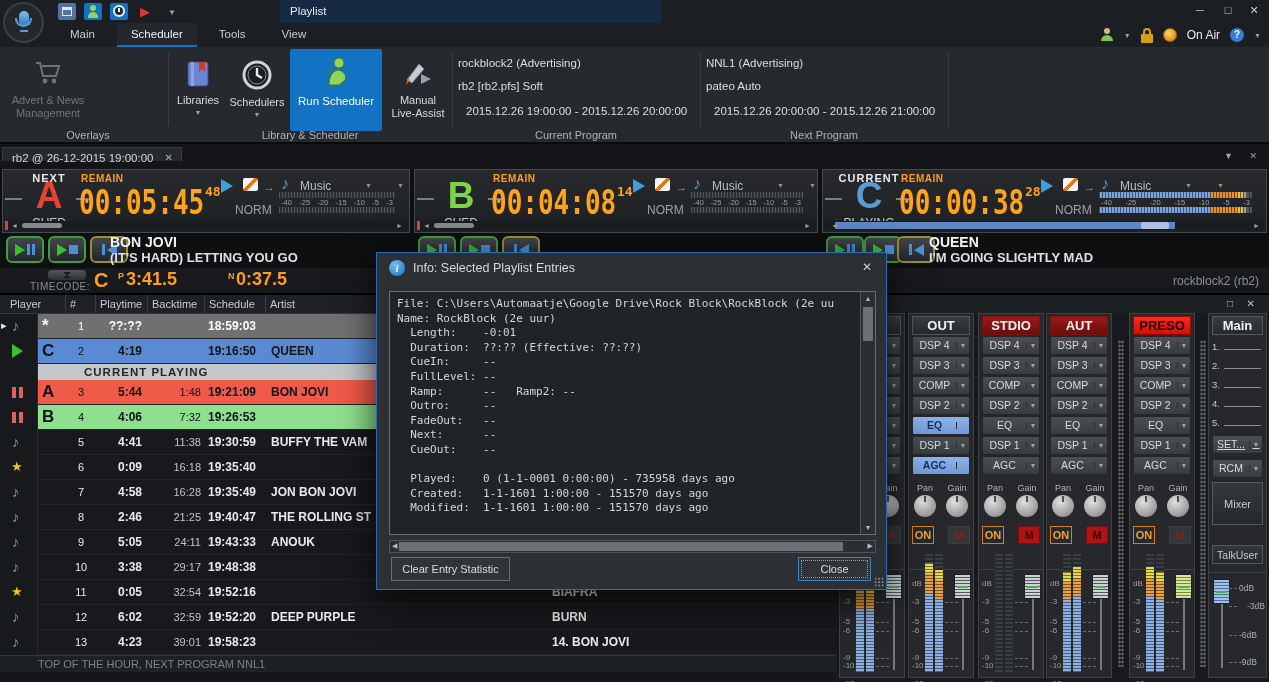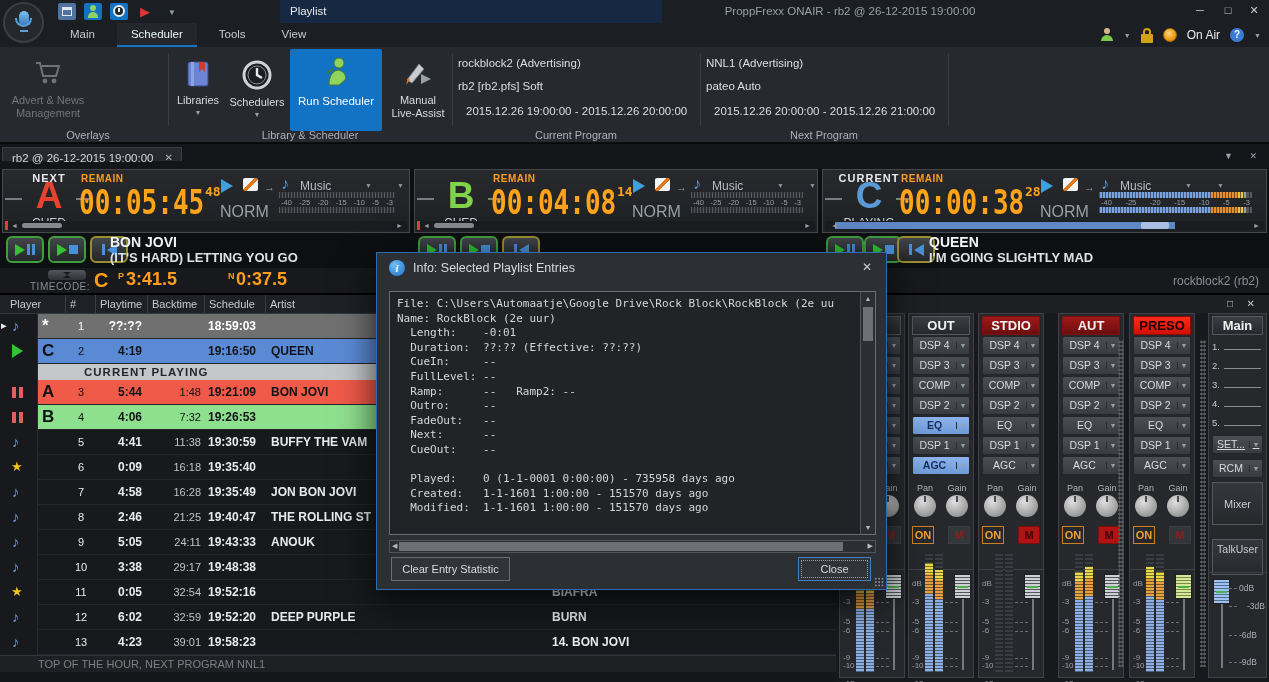--- a/index.html
+++ b/index.html
@@ -78,21 +78,21 @@
 .d-bot{position:absolute;left:10px;top:46px;width:72px;text-align:center;font-size:12px;color:#c8ccd0}
 .d-remain{position:absolute;left:78px;top:3px;font-size:10px;font-weight:bold;color:#ff9d1e;letter-spacing:.5px}
 .d-digits{position:absolute;left:76px;top:13px;font-family:"DejaVu Sans Mono",monospace;font-weight:bold;font-size:26px;color:#ffa31a;transform:scaleY(1.3);transform-origin:0 0;white-space:nowrap}
 .d-frames{position:absolute;left:202px;top:14px;font-family:"DejaVu Sans Mono",monospace;font-weight:bold;font-size:13px;color:#ffa31a}
 .ic-play{position:absolute;left:218px;top:9px;width:0;height:0;border-left:12px solid #3f9fd8;border-top:7px solid transparent;border-bottom:7px solid transparent}
 .ic-edit{position:absolute;left:240px;top:8px;width:15px;height:13px;background:linear-gradient(135deg,#f2f4f6 40%,#e07820 40% 58%,#f2f4f6 58%);border-radius:2px}
 .ic-arrow{position:absolute;left:261px;top:11px;font-size:11px;color:#9aa0a6}
 .ic-note{position:absolute;left:278px;top:5px;font-size:16px;color:#5b9bd5}
 .d-music{position:absolute;left:297px;top:9px;font-size:12px;color:#b9bec3}
 .d-dd{position:absolute;top:12px;font-size:7px;color:#8a9095}
-.d-norm{position:absolute;left:217px;top:33px;font-size:16px;color:#9aa0a6}
+.d-norm{position:absolute;left:232px;top:33px;font-size:12px;color:#9aa0a6}
 .d-meter{position:absolute;left:276px;right:14px;top:22px}
 .mbar{height:6px;background:repeating-linear-gradient(90deg,#55585c 0 1px,#2c2f32 1px 3px)}
 .mbar.lit{background:repeating-linear-gradient(90deg,rgba(15,17,19,.55) 0 1px,transparent 1px 3px),linear-gradient(90deg,#7ba3e0 0 74%,#e89030 74% 90%,#f0c040 90% 94%,#9b9fa3 94% 97%,#55585c 97%)}
 .d-scale{height:9px;display:flex;justify-content:space-between;font-size:7.5px;color:#9aa0a6;line-height:9px;padding:0 2px}
 .d-scroll{position:absolute;left:2px;right:2px;bottom:2px;height:9px;background:#1a1d20}
 .tick{position:absolute;left:0;top:0;width:3px;height:9px;background:#d84040}
 .sarr{position:absolute;top:0;font-size:7px;line-height:9px;color:#9aa0a6}
 .sarr.left{left:6px}.sarr.right{right:4px}
 .sthumb{position:absolute;left:17px;top:2px;width:40px;height:5px;border-radius:3px;background:#85898d}
 .btrack{position:absolute;left:10px;top:1px;width:340px;height:7px;background:#5f87c4}
@@ -182,21 +182,21 @@
 .fh.green{background:repeating-linear-gradient(0deg,transparent 0 2px,rgba(60,70,30,.6) 2px 3px),#d6e896}
 .fh.blue{background:repeating-linear-gradient(0deg,transparent 0 2px,rgba(30,50,80,.6) 2px 3px),#9ec1ef}
 .dotsep{position:absolute;top:45px;bottom:15px;width:6px;background:radial-gradient(#5a5e62 1px,transparent 1.3px);background-size:3px 4px}
 
 #mcol{position:absolute;left:372px;top:18px;width:59px;height:365px;background:#26282b;border:1px solid #3e4145}
 .slot{display:flex;height:19px;font-size:9.5px;color:#c4c8cc;align-items:flex-end;padding:0 3px}
 .slot .n{margin-bottom:2px}
 .slotline{flex:1;border-bottom:1px solid #8a8e92;margin:0 2px 4px 4px}
 .mbtn{margin:4px 3px 0 3px;border:1px solid #55585c;background:linear-gradient(#34383c,#26292c);color:#c8ccd0;text-align:center;font-size:11px}
 #m-mixer{height:43px;line-height:42px}
-#m-talk{height:36px;line-height:18px;font-size:10.5px;margin-top:14px}
+#m-talk{height:19px;line-height:18px;font-size:10.5px;margin-top:20px}
 .mfad{position:absolute;left:0;right:0;top:258px;bottom:1px;border-top:1px solid #3e4145;font-size:8.5px;color:#aab0b5}
 .mfad .mtrack{position:absolute;left:12px;top:8px;bottom:8px;width:2px;background:#75797e}
 .mfad .fh{left:4px;top:6px}
 .mdb{position:absolute;left:30px}
 .mdash{position:absolute;left:20px;width:8px;border-top:1px dashed #6a6e72}
 
 #dialog{position:absolute;left:376px;top:252px;width:511px;height:338px;background:#2c2f33;border:1px solid #2a6db5;box-shadow:0 10px 34px rgba(0,0,0,.75);z-index:50}
 #dlg-title{position:absolute;left:0;top:0;width:100%;height:30px}
 #dlg-ico{position:absolute;left:12px;top:7px;width:16px;height:16px;border-radius:50%;background:radial-gradient(circle at 35% 30%,#6fc0f6,#1f6fc0);color:#fff;font-size:11px;font-weight:bold;font-family:"Liberation Serif",serif;font-style:italic;text-align:center;line-height:16px}
 #dlg-t{position:absolute;left:36px;top:8px;font-size:12.5px;color:#d8dadd}
@@ -241,21 +241,20 @@
       </div>
     <div class="qi qi-blue" style="left:84px">
         <div class="phead"></div>
         <div class="pbody"></div>
       </div>
     <div class="qi qi-blue" style="left:110px">
         <div class="clk"></div>
       </div>
     <div class="qi qi-flag" style="left:136px">▶</div>
     <div id="qadrop">▼</div>
-    <div id="wintitle">ProppFrexx ONAIR - rb2 @ 26-12-2015 19:00:00</div>
     <div class="winbtn" style="right:58px">─</div>
     <div class="winbtn" style="right:30px">□</div>
     <div class="winbtn" style="right:4px">✕</div>
   </div>
 
   <div id="tabrow">
     <div id="main-tabs">
         <div class="tab">Main</div>
         <div class="tab sel">Scheduler</div>
         <div class="tab">Tools</div>
@@ -924,21 +923,21 @@
             <div class="vubar" style="left: 16px;">
               <div class="vufill" style="height: 0px;"></div>
             </div>
             <div class="vubar" style="left: 26px;">
               <div class="vufill" style="height: 0px;"></div>
             </div>
             <div class="ftrack"></div>
             <div class="fh"></div>
           </div>
         </div>
-        <div class="chan" style="left: 222px;">
+        <div class="chan" style="left: 210px;">
           <div class="chhdr darkred">AUT</div>
           <div class="dsp">
             <span class="lbl">DSP 4</span>
             <span class="dd">▼</span>
           </div>
           <div class="dsp">
             <span class="lbl">DSP 3</span>
             <span class="dd">▼</span>
           </div>
           <div class="dsp">

